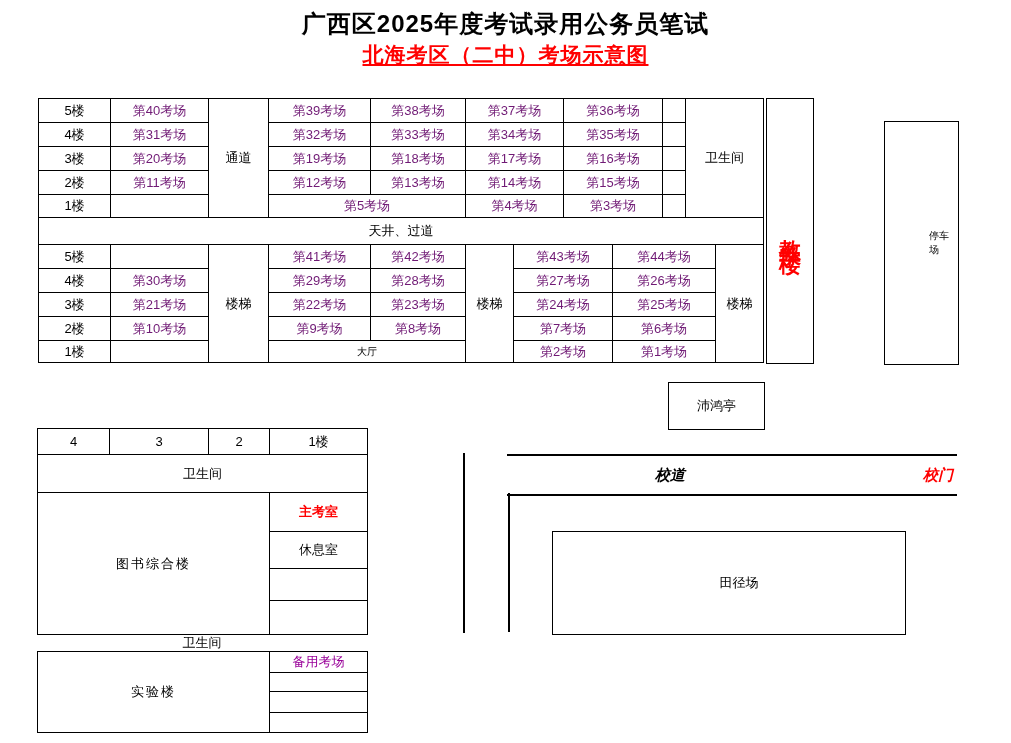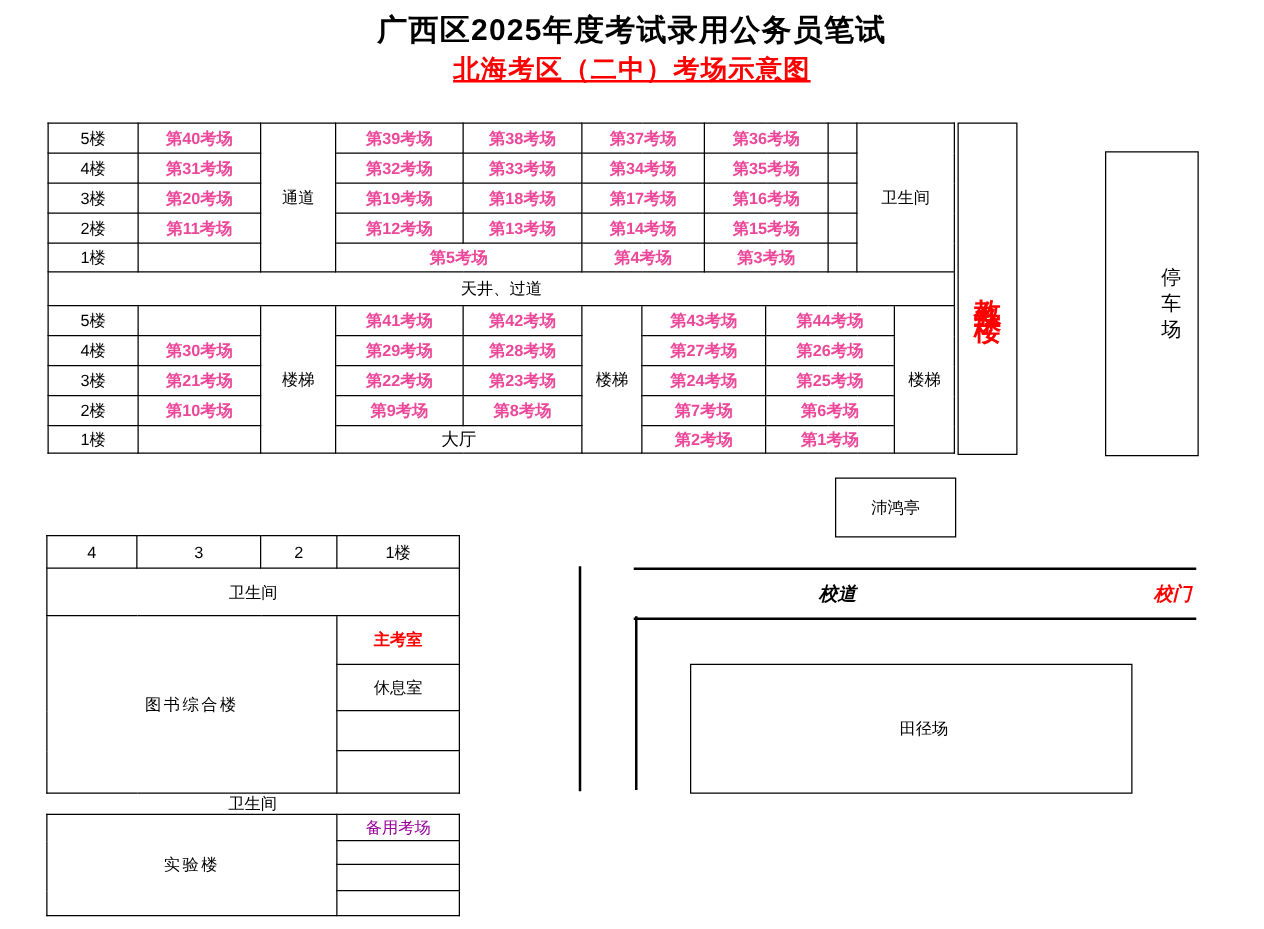--- a/index.html
+++ b/index.html
@@ -9,30 +9,30 @@
   }
   
   .title{position:absolute;top:8px;left:0;width:1011px;text-align:center;
     font-size:24px;font-weight:bold;letter-spacing:1px;}
   .subtitle{position:absolute;top:41px;left:0;width:1011px;text-align:center;
     font-size:21px;font-weight:bold;color:#ff0000;text-decoration:underline;letter-spacing:1px;}
   
   table.map{border-collapse:collapse;table-layout:fixed;position:absolute;}
   table.map td{border:1px solid #000;text-align:center;vertical-align:middle;
     padding:0;font-size:13px;overflow:hidden;white-space:nowrap;}
-  td.room{color:#ec4899;font-weight:bold;}
+  td.room{color:#701a75;font-weight:normal;}
   td.bigname{font-size:22px;letter-spacing:2px;}
   td.mainroom{color:#ff0000;font-weight:bold;font-size:15px;}
   td.backup{color:#990099;font-weight:normal;}
   
   .box{position:absolute;border:1px solid #000;display:flex;align-items:center;
     justify-content:center;font-size:13px;background:#fff;}
   .teach{writing-mode:vertical-rl;text-orientation:upright;color:#ff0000;
     font-weight:bold;font-size:22px;letter-spacing:7px;}
-  .parking-label{font-size:16px;margin-left:44px;}
+  .parking-label{font-size:10px;margin-left:44px;}
   
   .road{position:absolute;left:507px;top:454px;width:450px;height:38px;
     border-top:2px solid #000;border-bottom:2px solid #000;font-style:italic;}
   .road-label{position:absolute;left:148px;top:10px;font-size:15px;font-weight:bold;}
   .gate-label{position:absolute;right:4px;top:10px;font-size:15px;font-weight:bold;color:#ff0000;}
   .vline{position:absolute;border-left:2px solid #000;}
   .mid-restroom{position:absolute;left:37px;top:634px;width:330px;text-align:center;font-size:13px;}
 </style>
 </head>
 <body>
@@ -136,21 +136,21 @@
     <td>2楼</td>
     <td class="room">第10考场</td>
     <td class="room">第9考场</td>
     <td class="room">第8考场</td>
     <td colspan="2" class="room">第7考场</td>
     <td colspan="3" class="room">第6考场</td>
   </tr>
   <tr style="height:22px">
     <td>1楼</td>
     <td></td>
-    <td colspan="2" style="font-size:14px">大厅</td>
+    <td colspan="2" style="font-size:10px">大厅</td>
     <td colspan="2" class="room">第2考场</td>
     <td colspan="3" class="room">第1考场</td>
   </tr>
 </tbody>
   </table>
 
 <div class="box" style="left:766px;top:98px;width:46px;height:264px;">
   <span class="teach">教学楼</span>
 </div>
 

